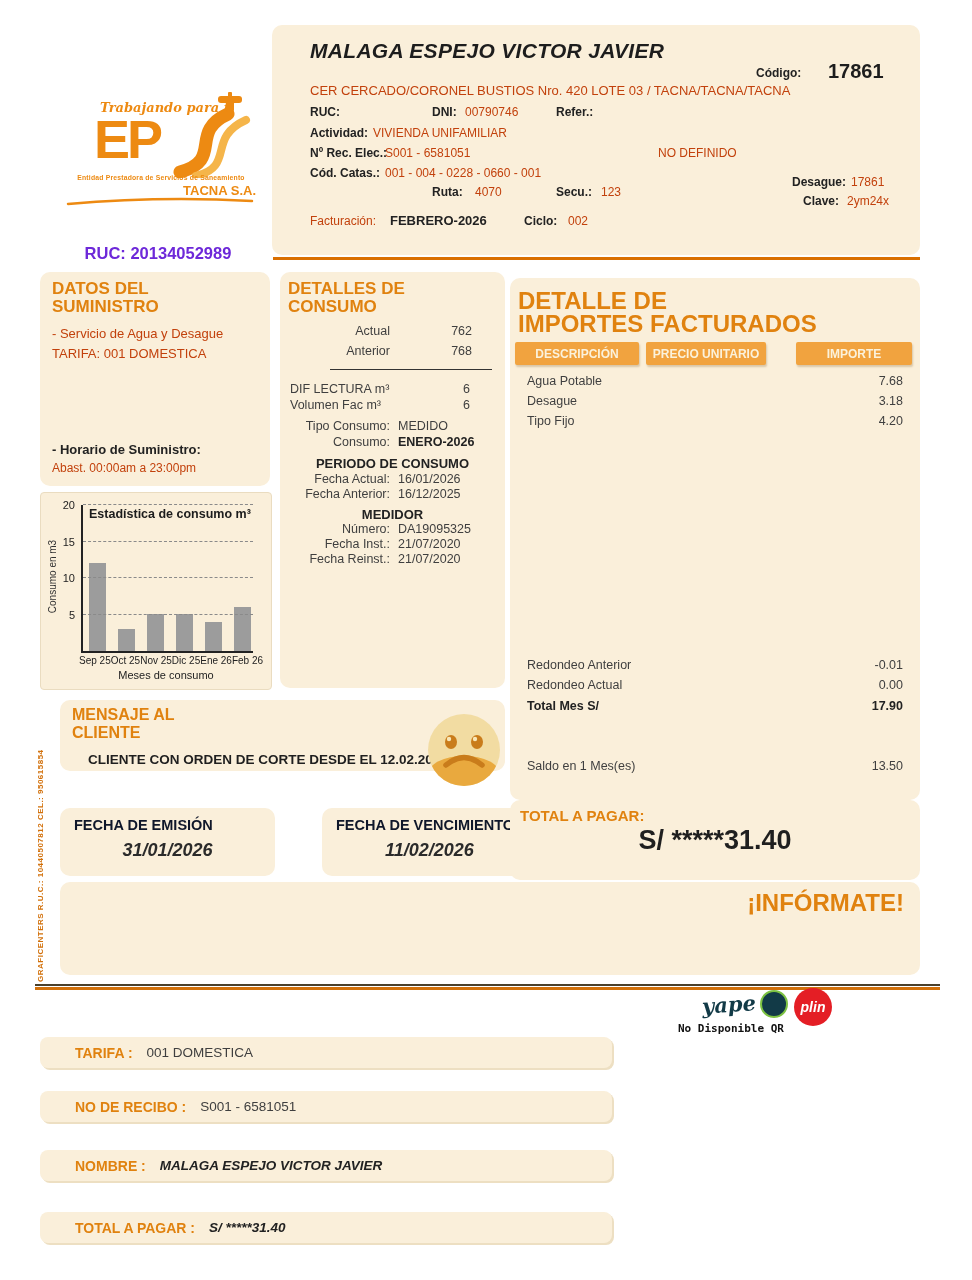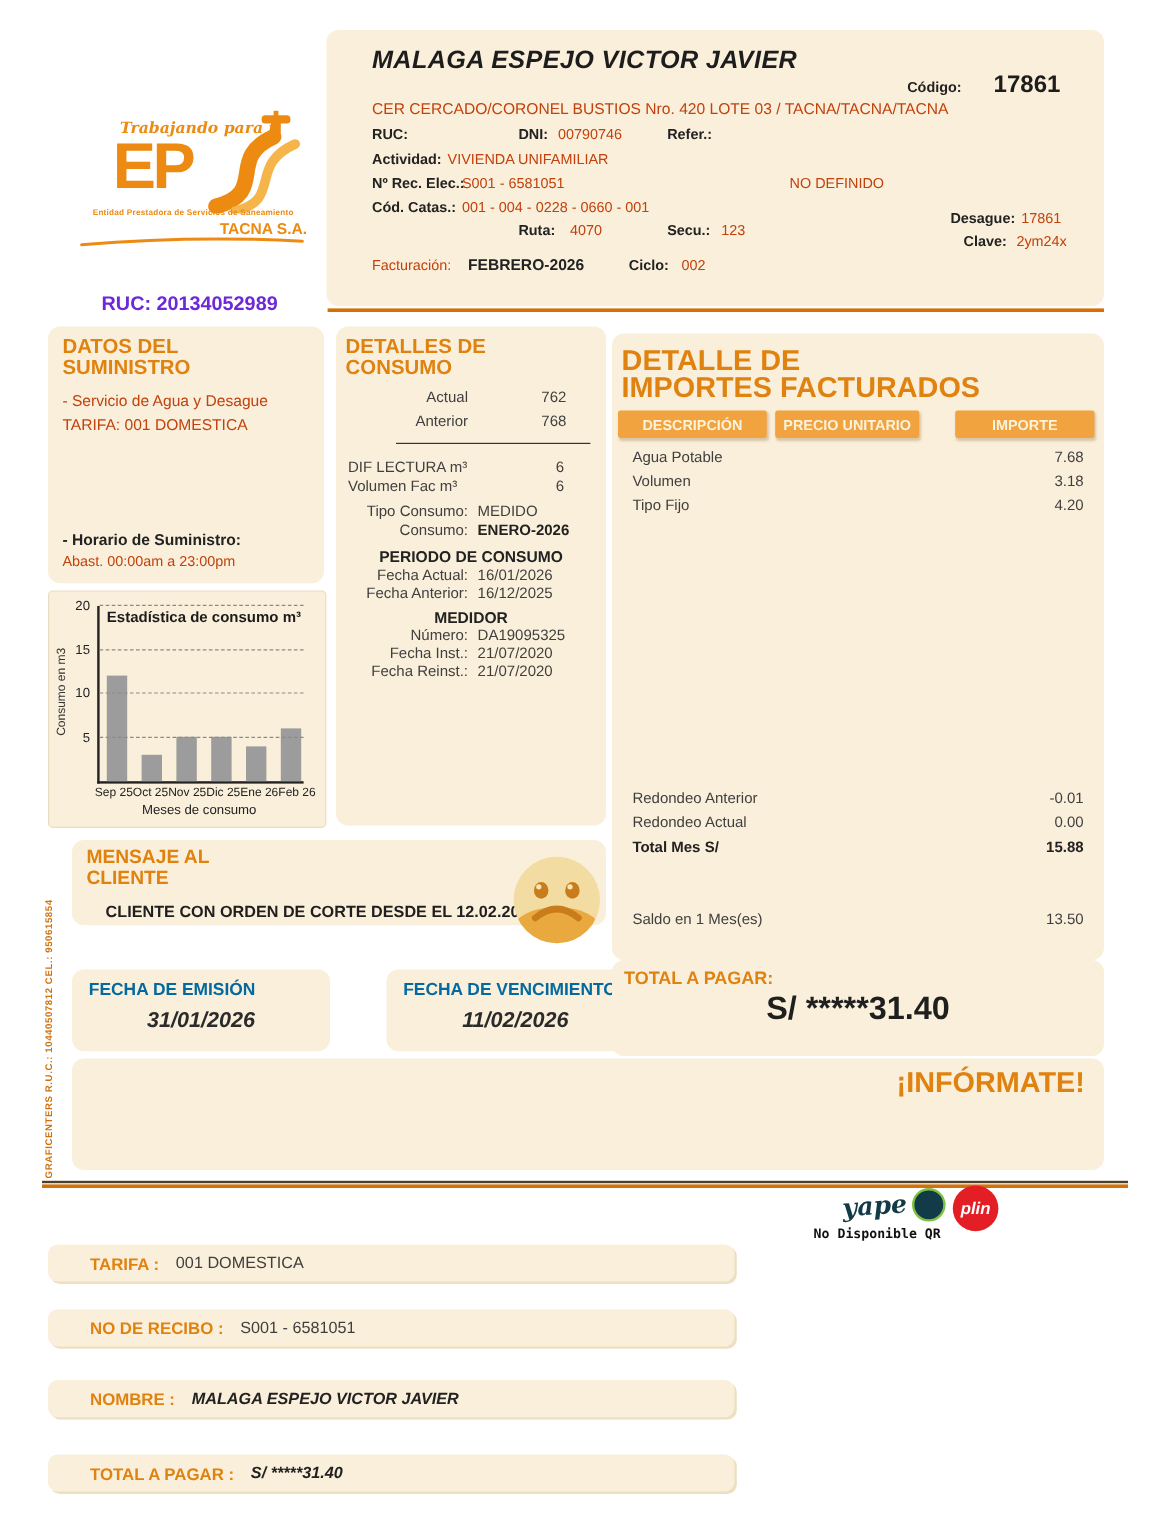--- a/index.html
+++ b/index.html
@@ -45,21 +45,21 @@
         display:flex;align-items:center;box-shadow:2px 2px 0 #EDDFC2;}
   .pill .plab{margin-left:35px;font-weight:bold;color:#E0820F;font-size:14px;white-space:nowrap;}
   .pill .pval{margin-left:14px;font-size:13.5px;color:#3f3f3f;white-space:nowrap;}
   .pill .pval.emph{font-weight:bold;font-style:italic;color:#222;}
   
   .topline{position:absolute;left:273px;top:257px;width:647px;height:3px;background:#D96F00;}
   .sep1{position:absolute;left:35px;top:984px;width:905px;height:2px;background:#4A402C;}
   .sep2{position:absolute;left:35px;top:987px;width:905px;height:3px;background:#D2700A;}
   .sidetext{position:absolute;left:36px;top:982px;transform:rotate(-90deg);transform-origin:0 0;
             font-size:8px;font-weight:bold;color:#D2700A;letter-spacing:.5px;white-space:nowrap;}
-  .datebox-label{position:absolute;left:14px;top:9px;font-size:14.5px;font-weight:bold;color:#0369a1;white-space:nowrap;}
+  .datebox-label{position:absolute;left:14px;top:9px;font-size:14.5px;font-weight:bold;color:#0f172a;white-space:nowrap;}
   .datebox-value{position:absolute;left:0;right:0;top:32px;text-align:center;
                  font-size:18px;font-weight:bold;font-style:italic;color:#2b2b2b;}
   .total-label{position:absolute;left:10px;top:7px;font-size:15px;font-weight:bold;color:#E0820F;}
   .total-value{position:absolute;left:0;right:0;top:25px;text-align:center;font-size:27px;font-weight:bold;color:#1f1f1f;}
   .informate{position:absolute;right:16px;top:7px;font-size:24px;font-weight:bold;color:#E0820F;}
   .msg-text{position:absolute;left:28px;top:52px;width:372px;font-size:13.5px;font-weight:bold;color:#1f1f1f;}
   
   .logo-tag{position:absolute;left:42px;top:14px;font-family:"DejaVu Serif",serif;font-style:italic;
             font-size:13px;color:#ED8A12;font-weight:bold;}
   .logo-ep{position:absolute;left:36px;top:22px;font-size:54px;font-weight:800;color:#ED8A12;letter-spacing:-3px;}
@@ -226,39 +226,39 @@
 
     <div class="chip" style="left:5px;width:124px;">DESCRIPCIÓN</div>
     <div class="chip" style="left:136px;width:120px;">PRECIO UNITARIO</div>
     <div class="chip" style="left:286px;width:116px;">IMPORTE</div>
 
     <div class="irow" style="top:96px;">
         <span>Agua Potable</span>
         <span>7.68</span>
       </div>
     <div class="irow" style="top:116px;">
-        <span>Volumen</span>
+        <span>Desague</span>
         <span>3.18</span>
       </div>
     <div class="irow" style="top:136px;">
         <span>Tipo Fijo</span>
         <span>4.20</span>
       </div>
 
     <div class="irow" style="top:380px;">
         <span>Redondeo Anterior</span>
         <span>-0.01</span>
       </div>
     <div class="irow" style="top:400px;">
         <span>Redondeo Actual</span>
         <span>0.00</span>
       </div>
     <div class="irow bold" style="top:421px;">
         <span>Total Mes S/</span>
-        <span>15.88</span>
+        <span>17.90</span>
       </div>
     <div class="irow" style="top:481px;">
         <span>Saldo en 1 Mes(es)</span>
         <span>13.50</span>
       </div>
   </div>
 
   <div class="box" style="left:60px;top:700px;width:445px;height:71px;">
     <div class="abs oh" style="left:12px;top:6px;font-size:16px;">MENSAJE AL</div>
     <div class="abs oh" style="left:12px;top:24px;font-size:16px;">CLIENTE</div>

